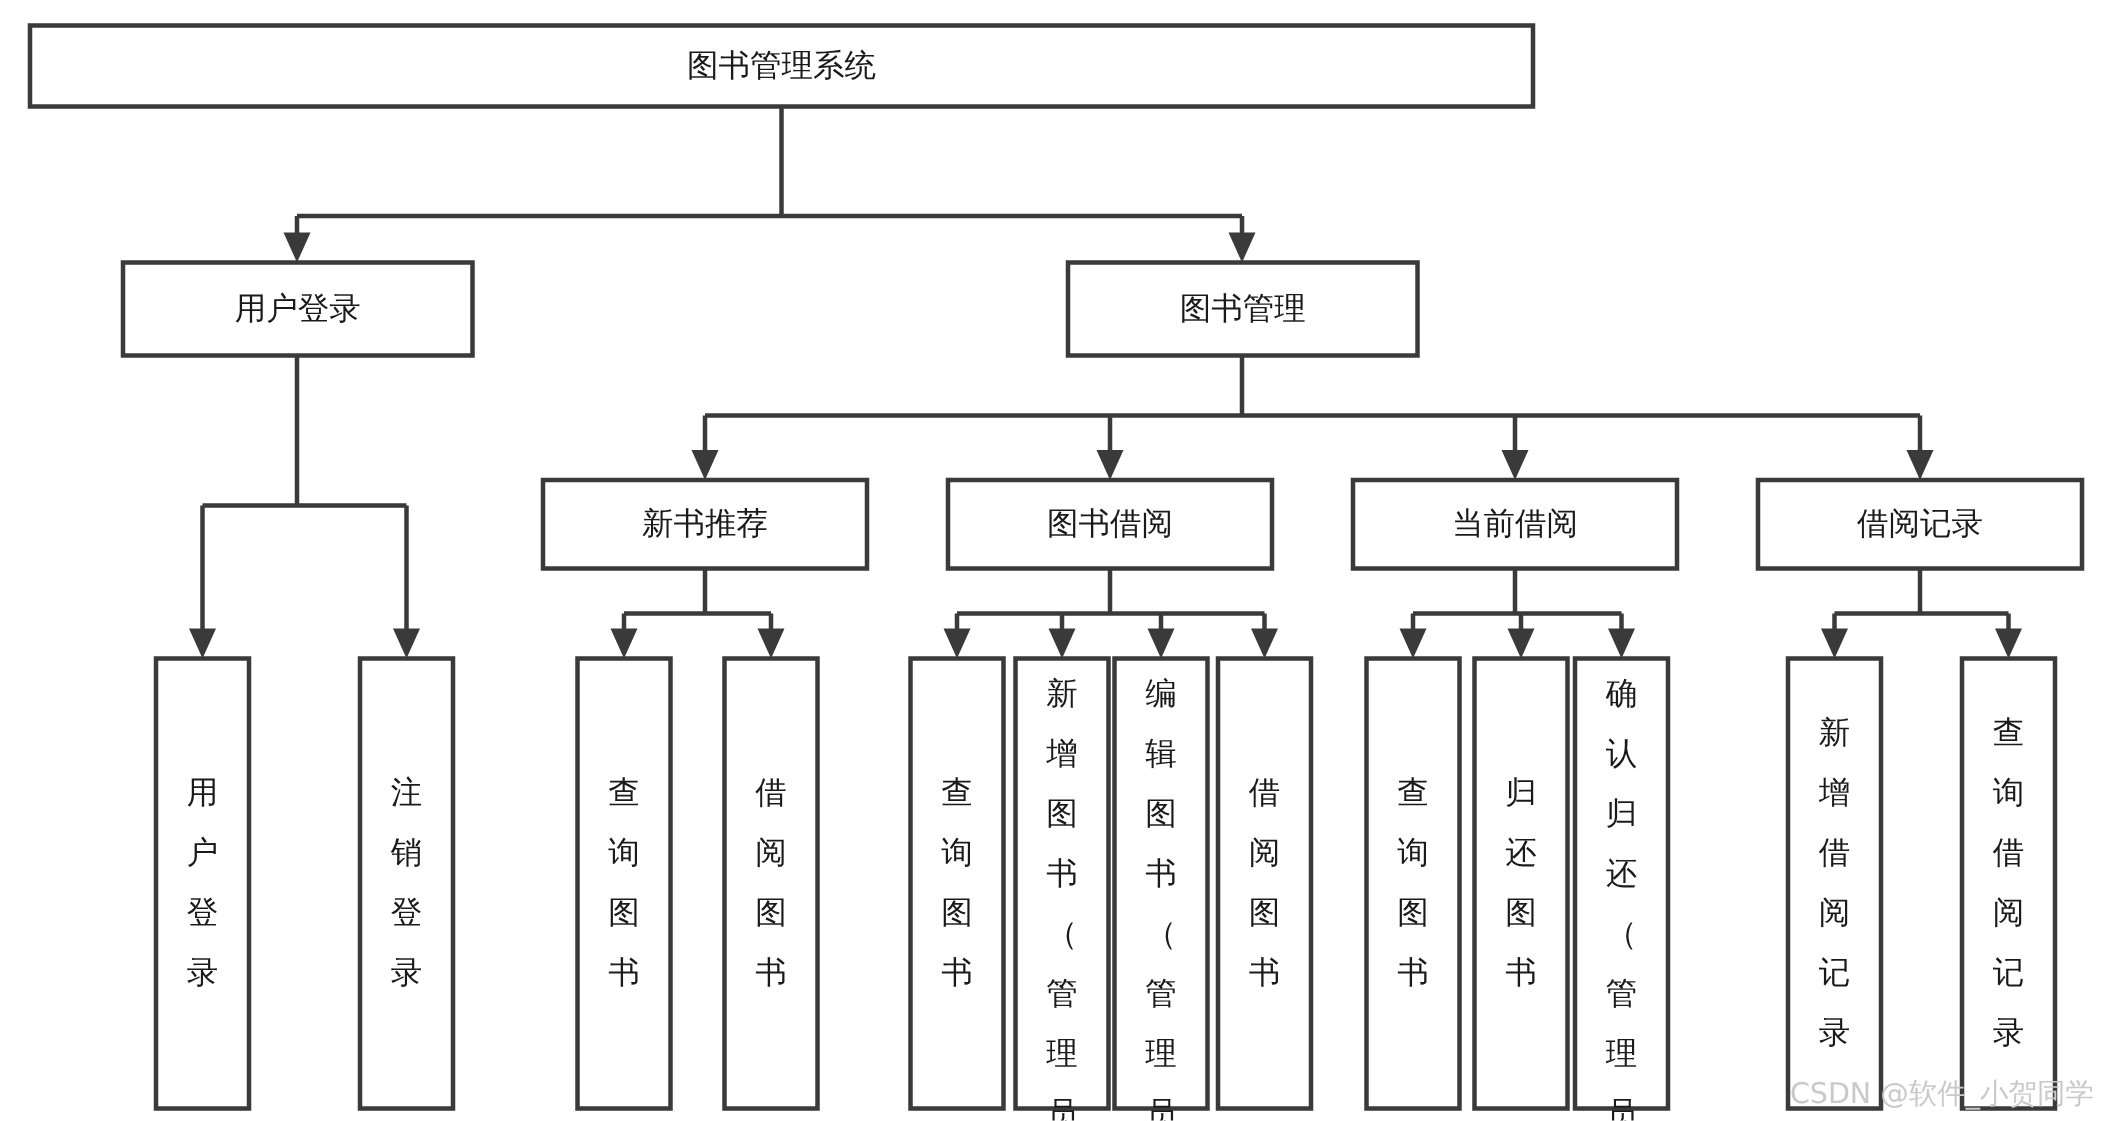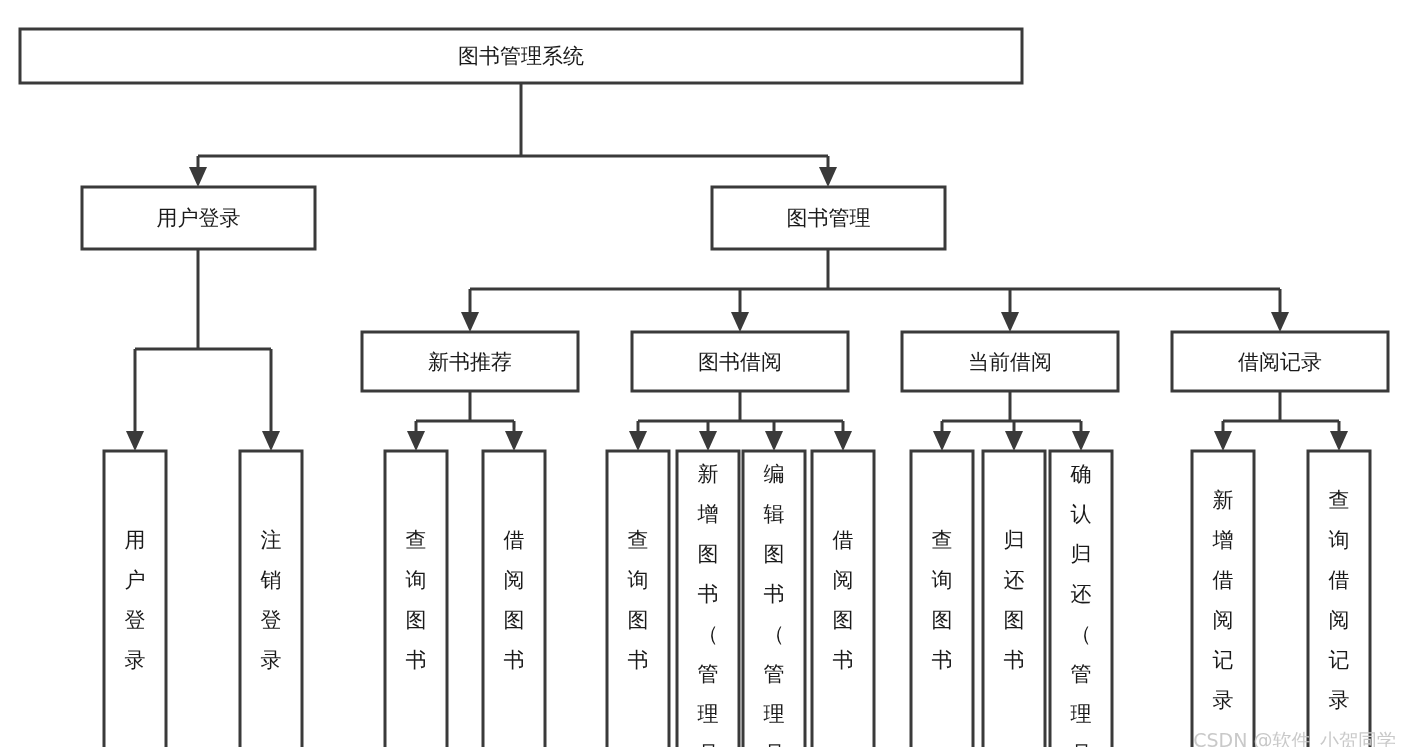--- a/index.html
+++ b/index.html
@@ -11,21 +11,21 @@
   body {
     width: 1405px;
     height: 747px;
     overflow: hidden;
     font-family: "DejaVu Sans", "Liberation Sans", sans-serif;
     position: relative;
   }
   #diagram-root {
     position: absolute;
     left: 0;
-    top: 16px;
+    top: 4px;
     width: 1405px;
     height: 699px;
   }
   svg.diagram-canvas {
     display: block;
     width: 1405px;
     height: 747px;
     background: #ffffff;
   }
   .node-box {

